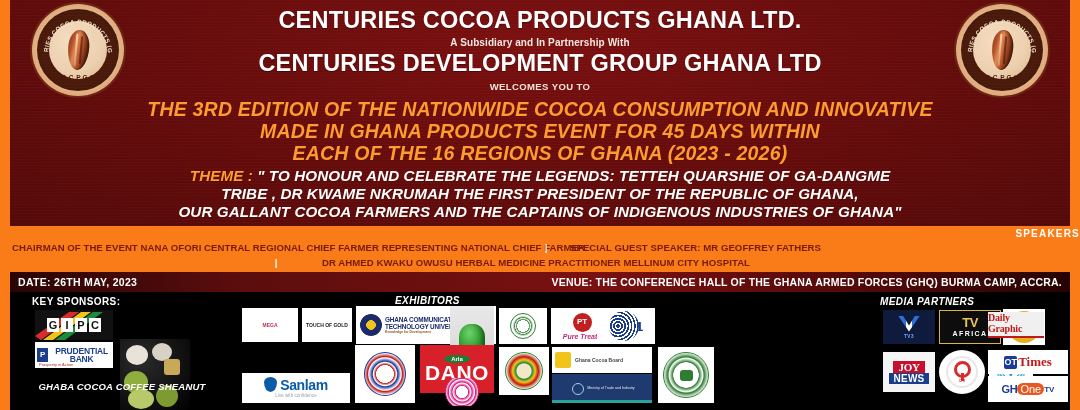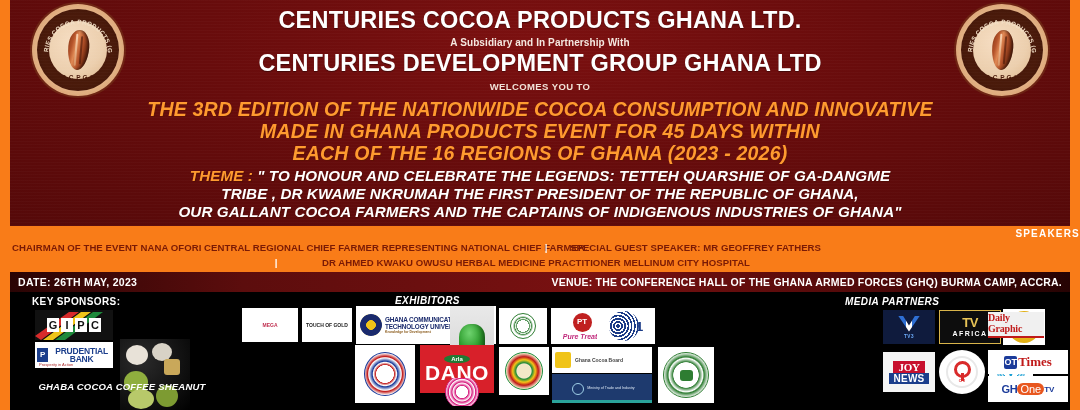--- a/index.html
+++ b/index.html
@@ -167,21 +167,21 @@
   .bottom {
     position: absolute; left: 10px; top: 292px; width: 1060px; height: 118px;
     background: #000;
   }
   .sec-head {
     position: absolute; font-size: 10px; font-weight: bold; font-style: italic;
     color: #ffffff; letter-spacing: .4px;
   }
   .sec-head.sponsors { left: 22px; top: 4px; font-style: normal; }
   .sec-head.exhibitors { left: 385px; top: 3px; }
-  .sec-head.media { left: 835px; top: 4px; text-align: center; }
+  .sec-head.media { left: 870px; top: 4px; text-align: center; }
 
   .logo-tile {
     position: absolute; background: #fff; overflow: hidden;
     display: flex; align-items: center; justify-content: center;
     text-align: center; line-height: 1.0;
   }
   .tile-txt { font-size: 5px; font-weight: bold; color: #222; padding: 1px; }
 
   
   .gipc {
@@ -445,20 +445,27 @@
       <div style="text-align:left;">
         <div class="gctu-txt">GHANA COMMUNICATION TECHNOLOGY UNIVERSITY</div>
         <div class="gctu-sub">Knowledge for Development</div>
       </div>
     </div>
 
     <div class="logo-tile green-cup" style="left:440px; top:14px; width:44px; height:66px;">
       <div class="cup-shape"></div>
     </div>
 
+    <div class="logo-tile sanlam" style="left:232px; top:81px; width:108px; height:30px;">
+      <div class="sanlam-row">
+        <div class="sanlam-mark"></div>
+        <div class="sanlam-txt">Sanlam</div>
+      </div>
+      <div class="sanlam-sub">Live with confidence</div>
+    </div>
 
     <div class="logo-tile dark-circle" style="left:345px; top:53px; width:60px; height:58px;">
       <div style="width:42px;height:44px;border-radius:50%;
         background:radial-gradient(circle,#fff 30%, #c01a1a 32%, #fff 40%, #1b3b9a 44%, #fff 56%, #c01a1a 60%, #fff 72%);
         border:1.4px solid #1b3b9a;"></div>
     </div>
 
     <div class="logo-tile dano" style="left:410px; top:53px; width:74px; height:48px;">
       <div class="arla">Arla</div>
       <div class="dano-txt">DANO</div>

